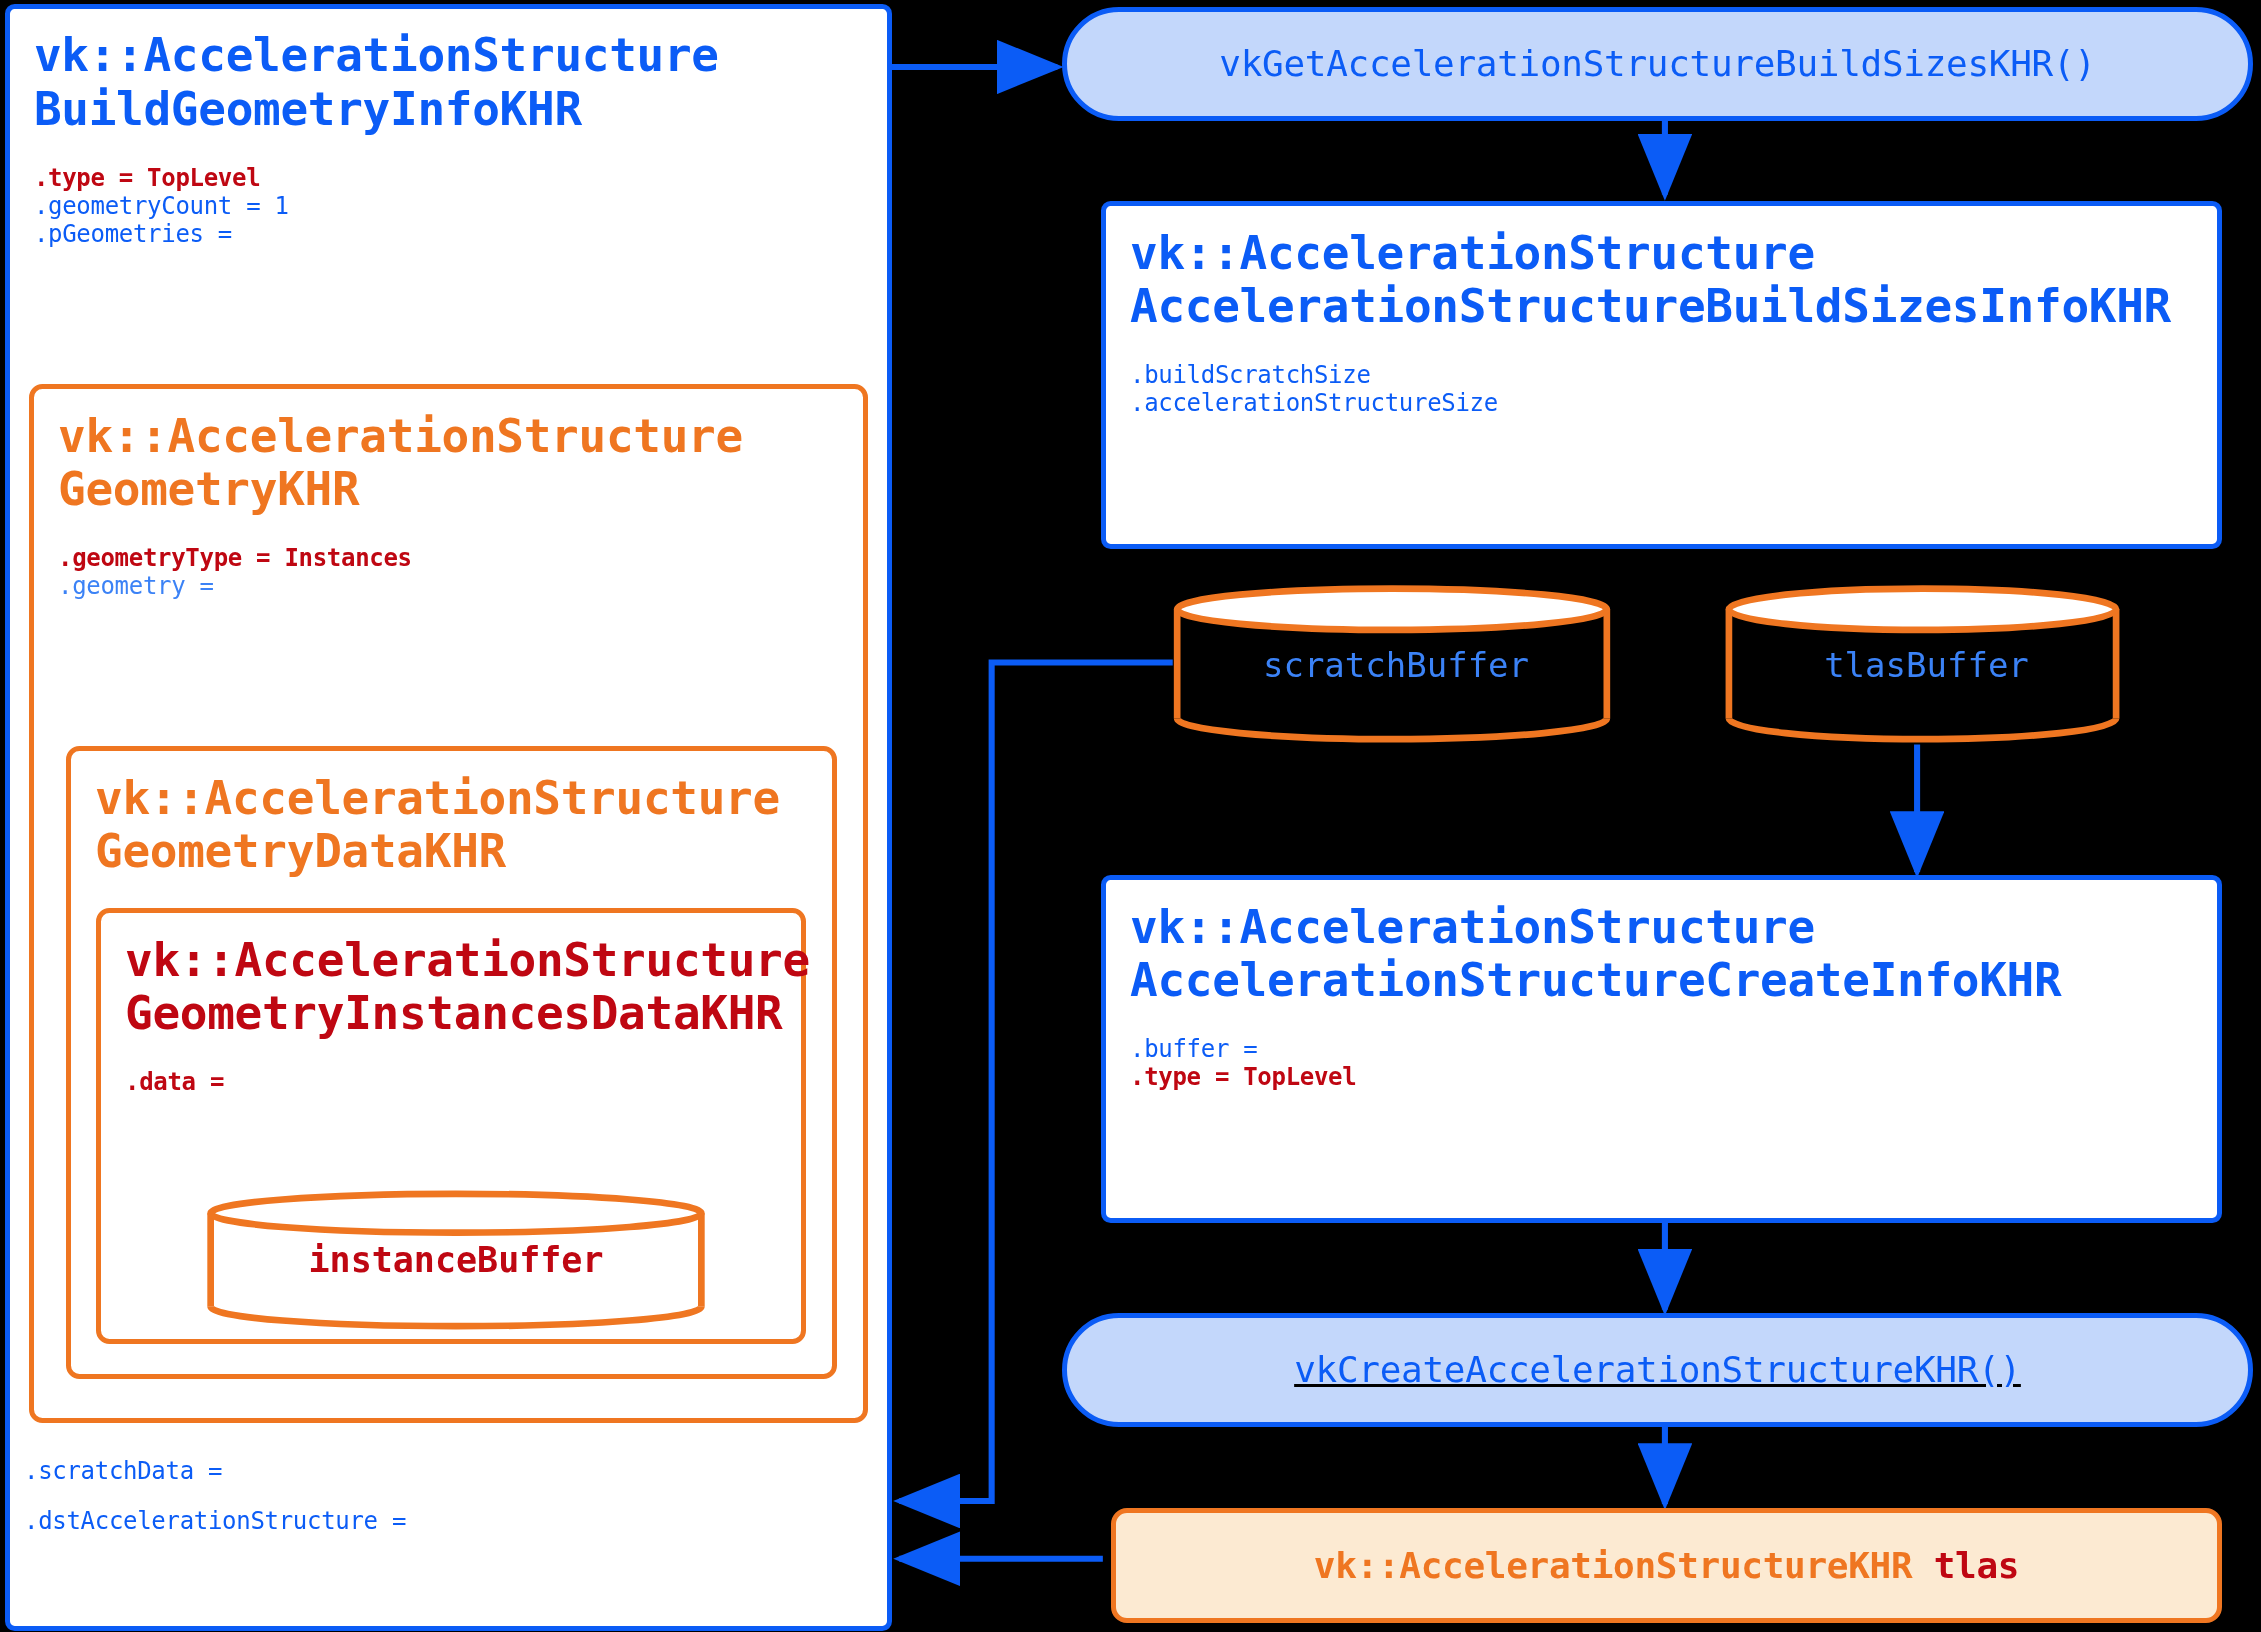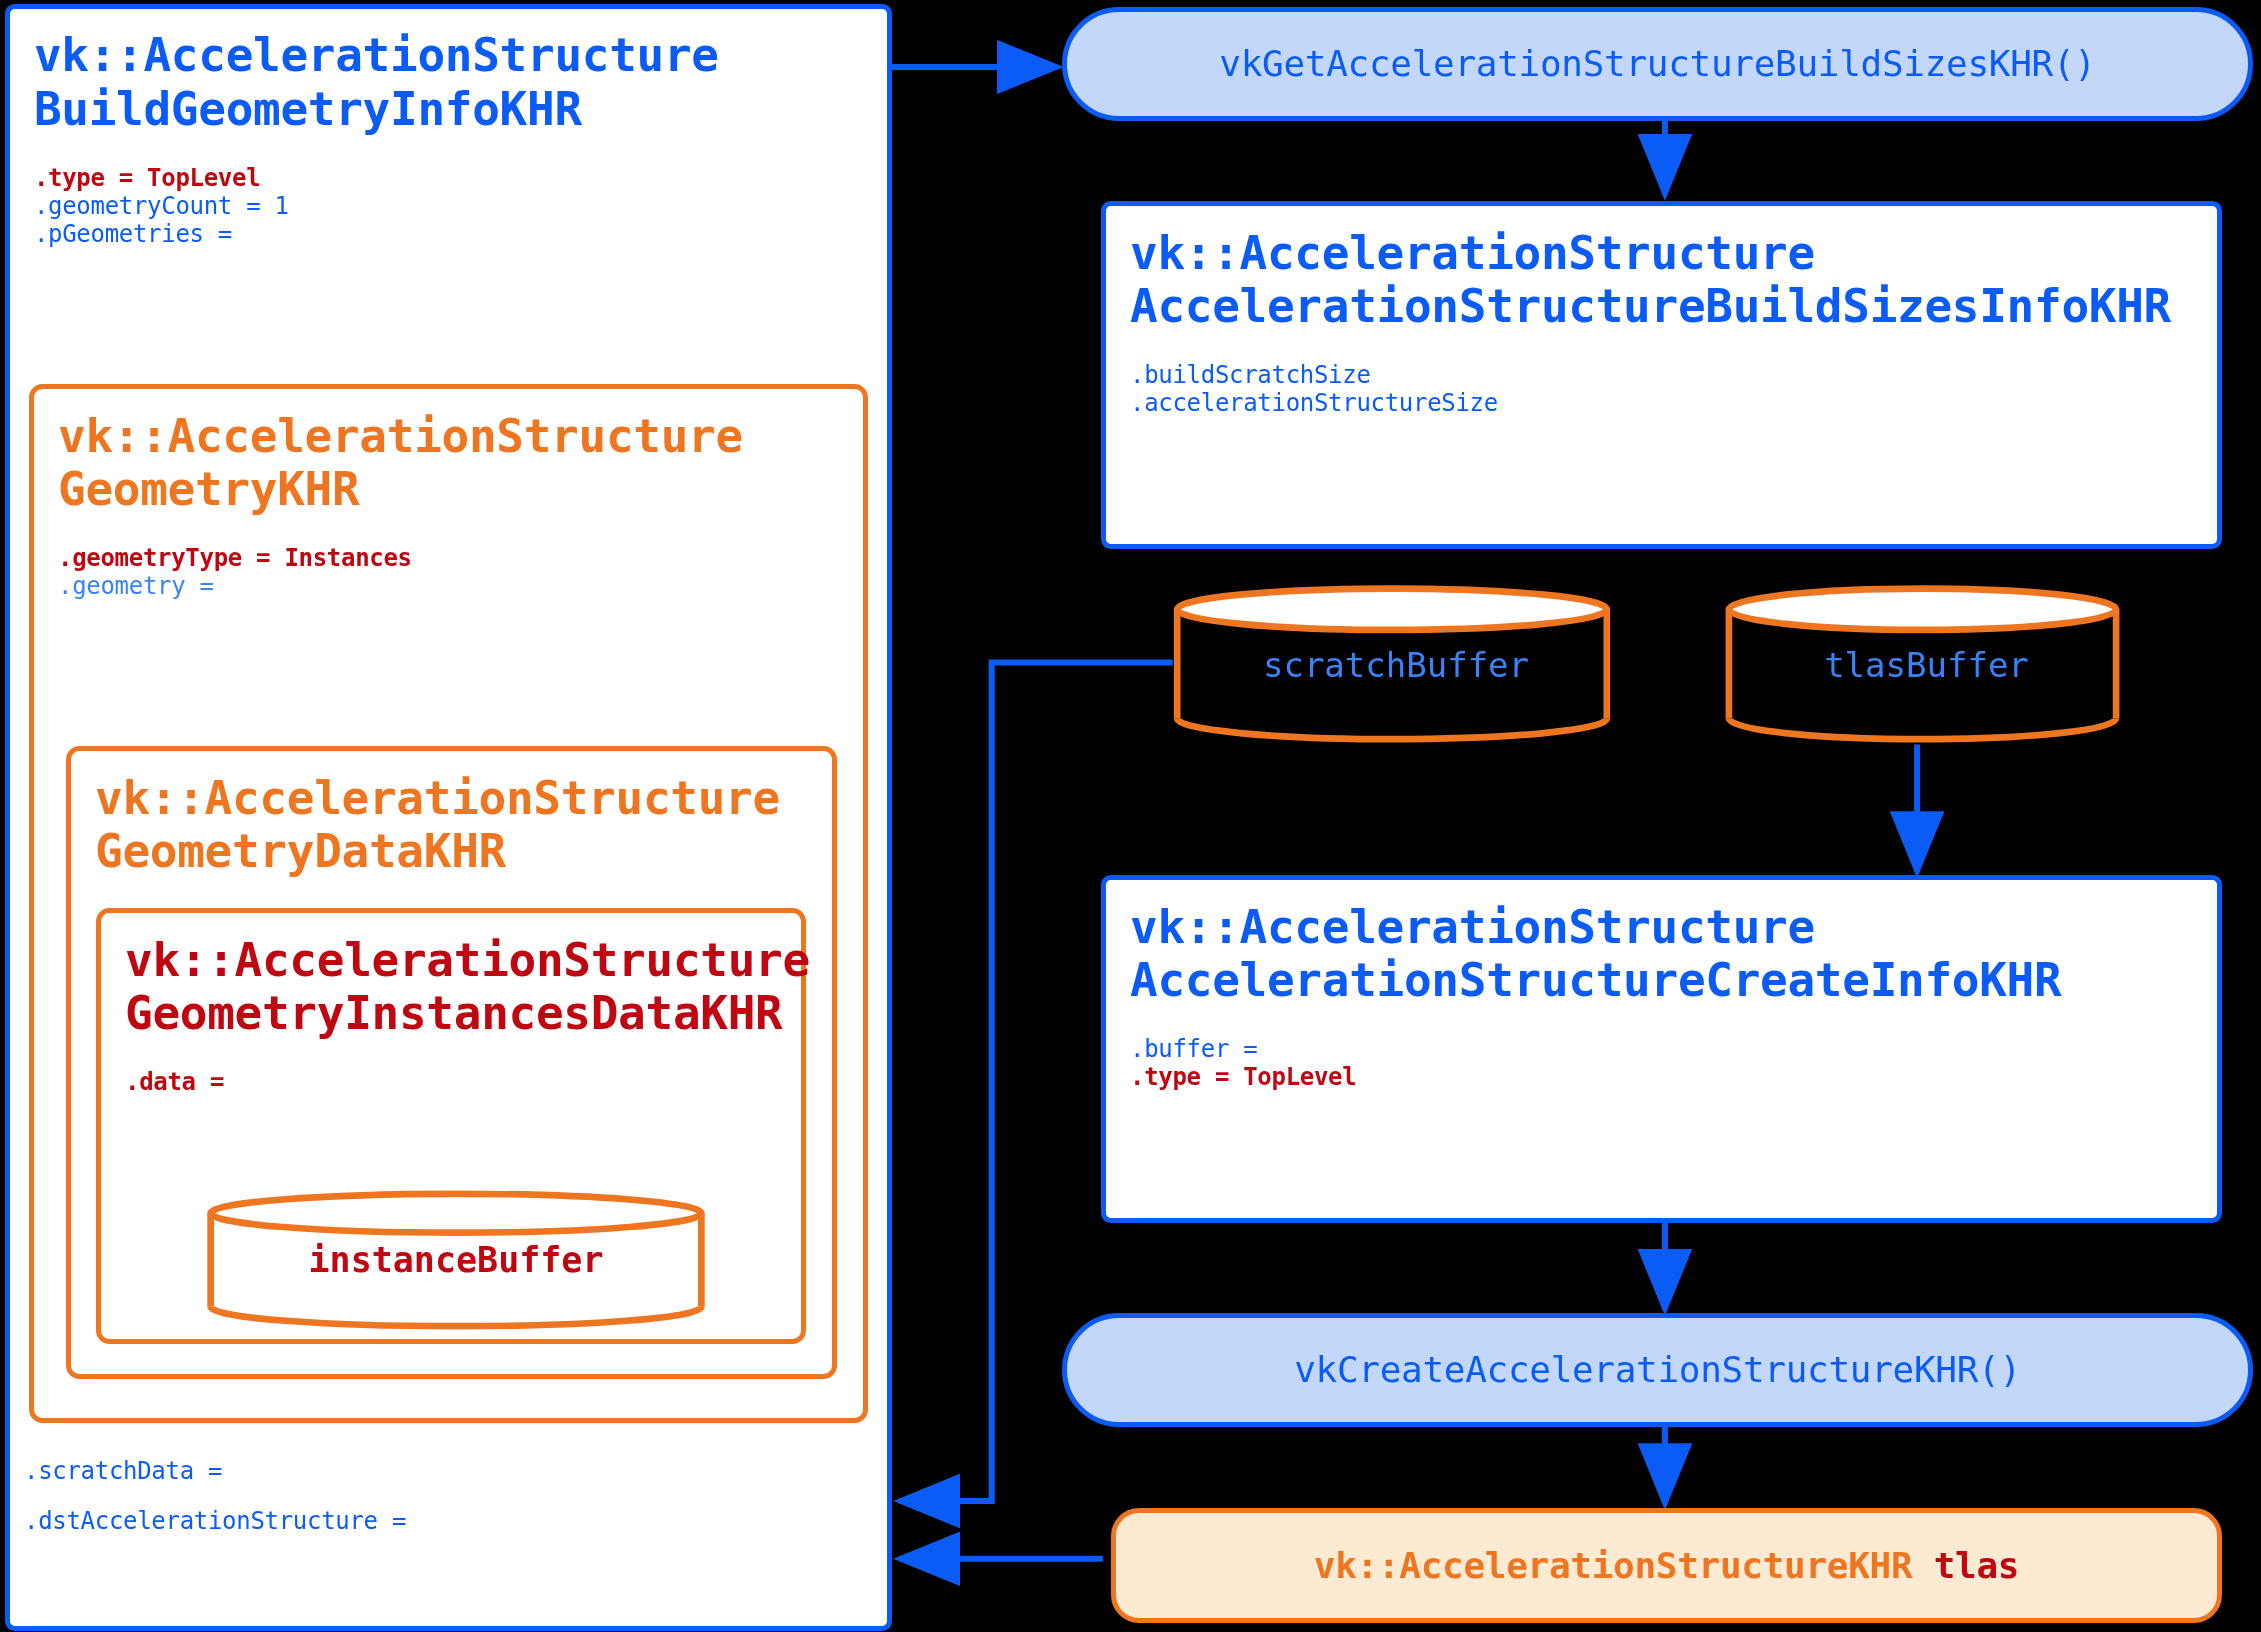--- a/index.html
+++ b/index.html
@@ -48,21 +48,21 @@
     display: flex;
     align-items: center;
     justify-content: center;
     z-index: 10;
   }
   .pill-orange {
     position: absolute;
     box-sizing: border-box;
     background: #fcead2;
     border: 5.5px solid #ef7621;
-    border-radius: 28px;
+    border-radius: 16px;
     display: flex;
     align-items: center;
     justify-content: center;
     z-index: 10;
   }
 
   
   .ln {
     white-space: pre;
     line-height: 1.16;
@@ -215,21 +215,21 @@
   <div class="box box-blue" style="left:1101px; top:875px; width:1121px; height:348px;">
     <div class="pad">
       <div class="ln fs-head t-blue-b">vk::AccelerationStructure</div>
       <div class="ln fs-head t-blue-b">AccelerationStructureCreateInfoKHR</div>
       <div class="gap"></div>
       <div class="ln fs-body t-blue">.buffer =</div>
       <div class="ln fs-body t-red-b">.type = TopLevel</div>
     </div>
   </div>
 
-  <div class="pill-blue" style="left:1062px; top:1313px; width:1191px; height:114px;">
+  <div class="pill-blue" style="left:1062px; top:1313px; width:1191px; height:114px;text-decoration:underline;">
     <span class="ln fs-pill t-blue">vkCreateAccelerationStructureKHR()</span>
   </div>
 
   <div class="pill-orange" style="left:1111px; top:1508px; width:1111px; height:115px;">
     <span class="ln fs-pill t-orange-b">vk::AccelerationStructureKHR </span>
       <span class="ln fs-pill t-red-b">tlas</span>
   </div>
 
 </div>
 

